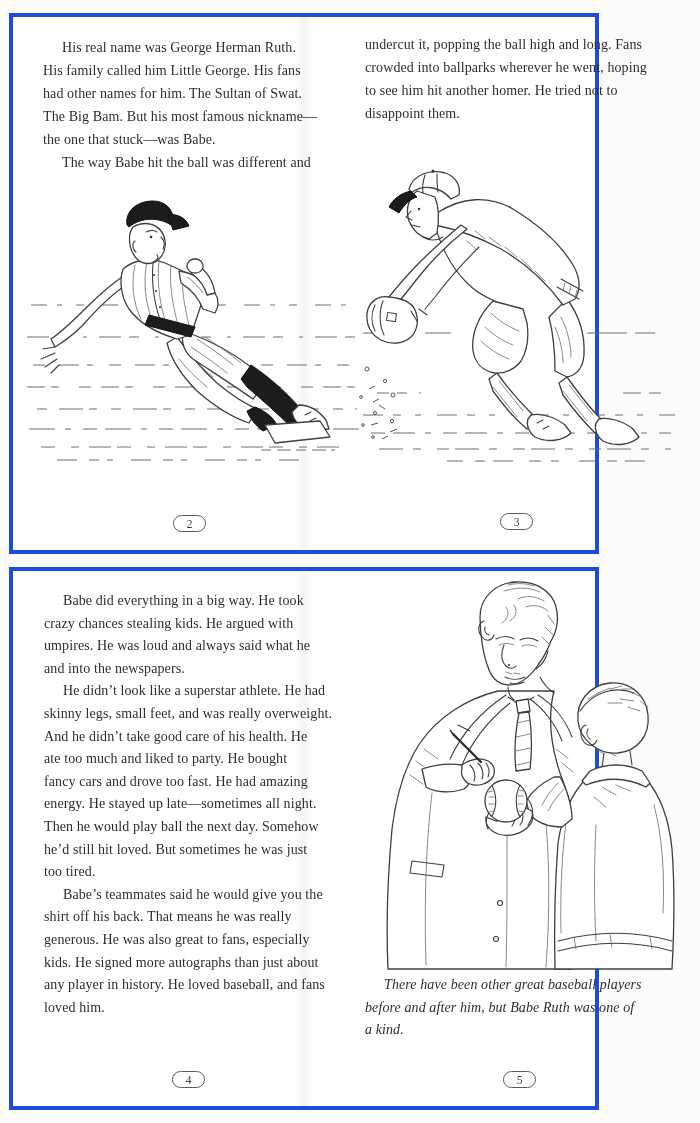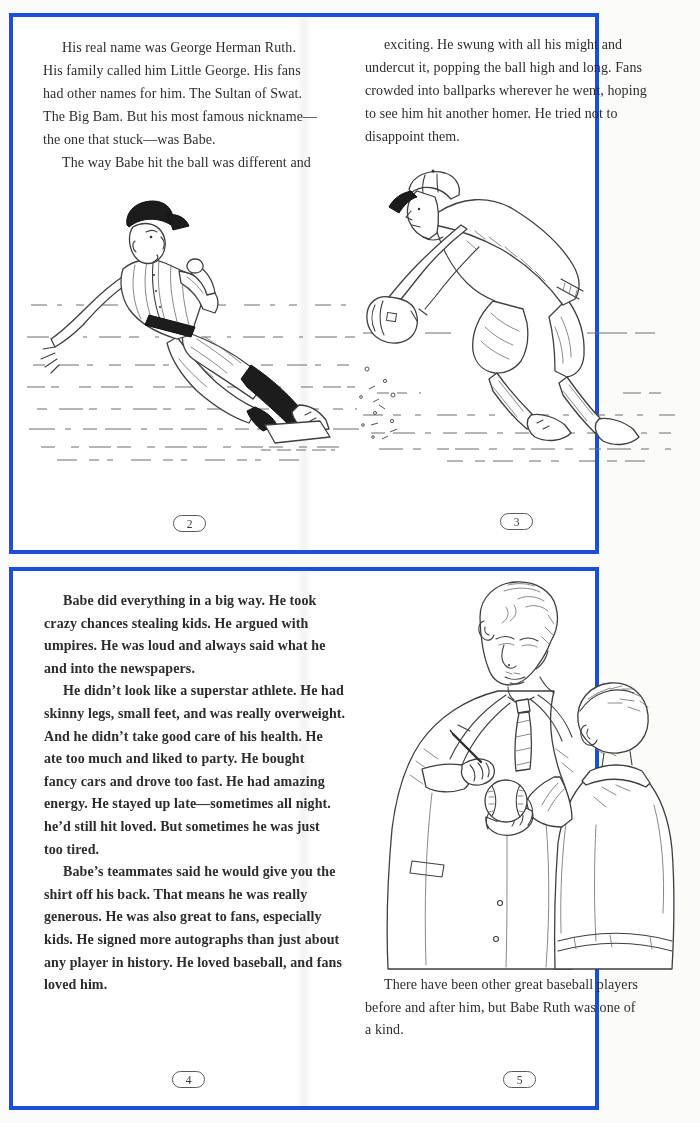--- a/index.html
+++ b/index.html
@@ -58,21 +58,20 @@
         <div class="line">The Big Bam. But his most famous nickname—</div>
         <div class="line">the one that stuck—was Babe.</div>
       </div>
       <div class="para">
         <div class="line first">The way Babe hit the ball was different and</div>
       </div>
     </div>
 
   <div class="textblock" style="left:352px;top:16px;width:300px;line-height:23px;">
       <div class="para">
-        <div class="line first">exciting. He swung with all his might and</div>
         <div class="line">undercut it, popping the ball high and long. Fans</div>
         <div class="line">crowded into ballparks wherever he went, hoping</div>
         <div class="line">to see him hit another homer. He tried not to</div>
         <div class="line">disappoint them.</div>
       </div>
     </div>
 
   <svg class="illus" style="left:14px;top:150px;" width="655" height="302" viewBox="0 0 655 302" role="img" aria-label="Line drawing of Babe Ruth in a pinstriped uniform sliding into a base while a fielder bends down with his glove">
 
     <g class="ground">
@@ -237,48 +236,49 @@
     <span>2</span>
   </div>
   <div class="badge" style="left:487px;top:496px;">
     <span>3</span>
   </div>
 </div>
 
 <div class="panel" id="panel-bottom">
   <div class="gutter"></div>
 
-  <div class="textblock bottom-lh" style="left:31px;top:19px;width:302px;font-weight:bold;">
+  <div class="textblock bottom-lh" style="left:31px;top:19px;width:302px;">
       <div class="para">
         <div class="line first">Babe did everything in a big way. He took</div>
         <div class="line">crazy chances stealing kids. He argued with</div>
         <div class="line">umpires. He was loud and always said what he</div>
         <div class="line">and into the newspapers.</div>
       </div>
       <div class="para">
         <div class="line first">He didn’t look like a superstar athlete. He had</div>
         <div class="line">skinny legs, small feet, and was really overweight.</div>
         <div class="line">And he didn’t take good care of his health. He</div>
         <div class="line">ate too much and liked to party. He bought</div>
         <div class="line">fancy cars and drove too fast. He had amazing</div>
         <div class="line">energy. He stayed up late—sometimes all night.</div>
+        <div class="line">Then he would play ball the next day. Somehow</div>
         <div class="line">he’d still hit loved. But sometimes he was just</div>
         <div class="line">too tired.</div>
       </div>
       <div class="para">
         <div class="line first">Babe’s teammates said he would give you the</div>
         <div class="line">shirt off his back. That means he was really</div>
         <div class="line">generous. He was also great to fans, especially</div>
         <div class="line">kids. He signed more autographs than just about</div>
         <div class="line">any player in history. He loved baseball, and fans</div>
         <div class="line">loved him.</div>
       </div>
     </div>
 
-  <div class="textblock bottom-lh" style="left:352px;top:403px;width:300px;">
+  <div class="textblock bottom-lh" style="left:352px;top:403px;width:300px;font-style:italic;">
       <div class="para">
         <div class="line first">There have been other great baseball players</div>
         <div class="line">before and after him, but Babe Ruth was one of</div>
         <div class="line">a kind.</div>
       </div>
     </div>
 
   <svg class="illus" style="left:345px;top:2px;" width="334" height="398" viewBox="0 0 334 398" role="img" aria-label="Line drawing of Babe Ruth in a suit signing a baseball with a pen for a young boy seen from behind">
     <g>
 

